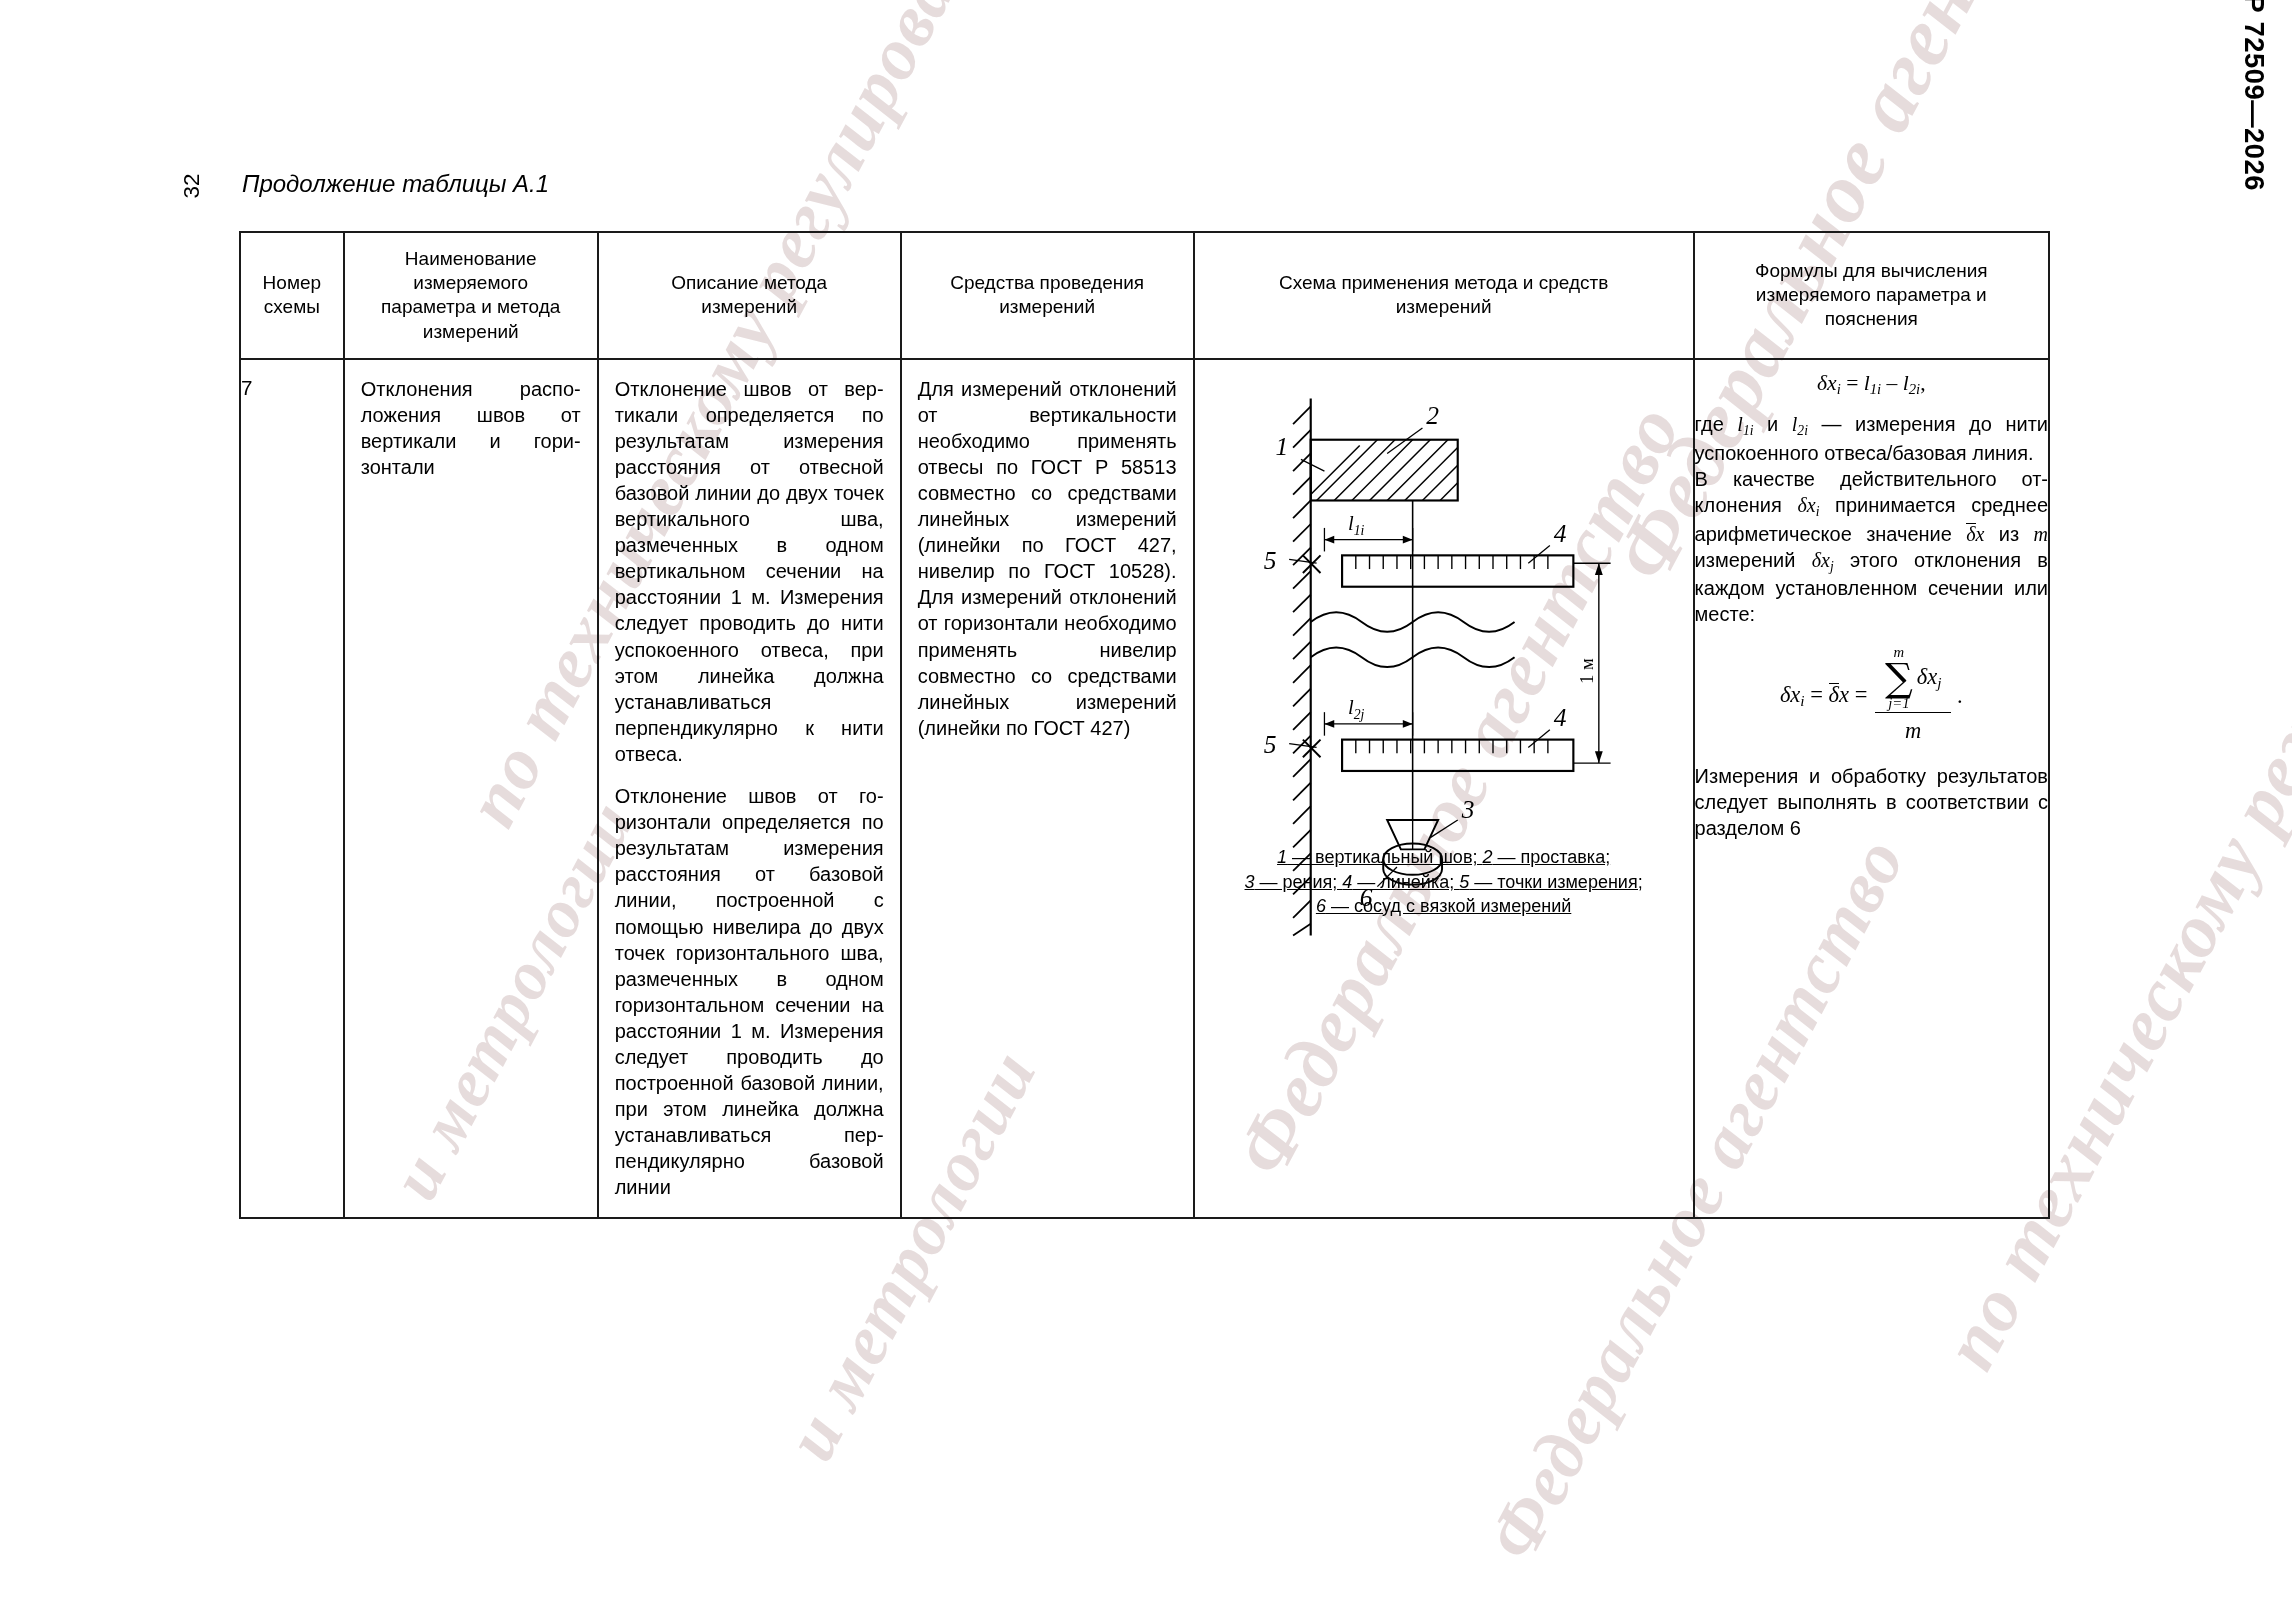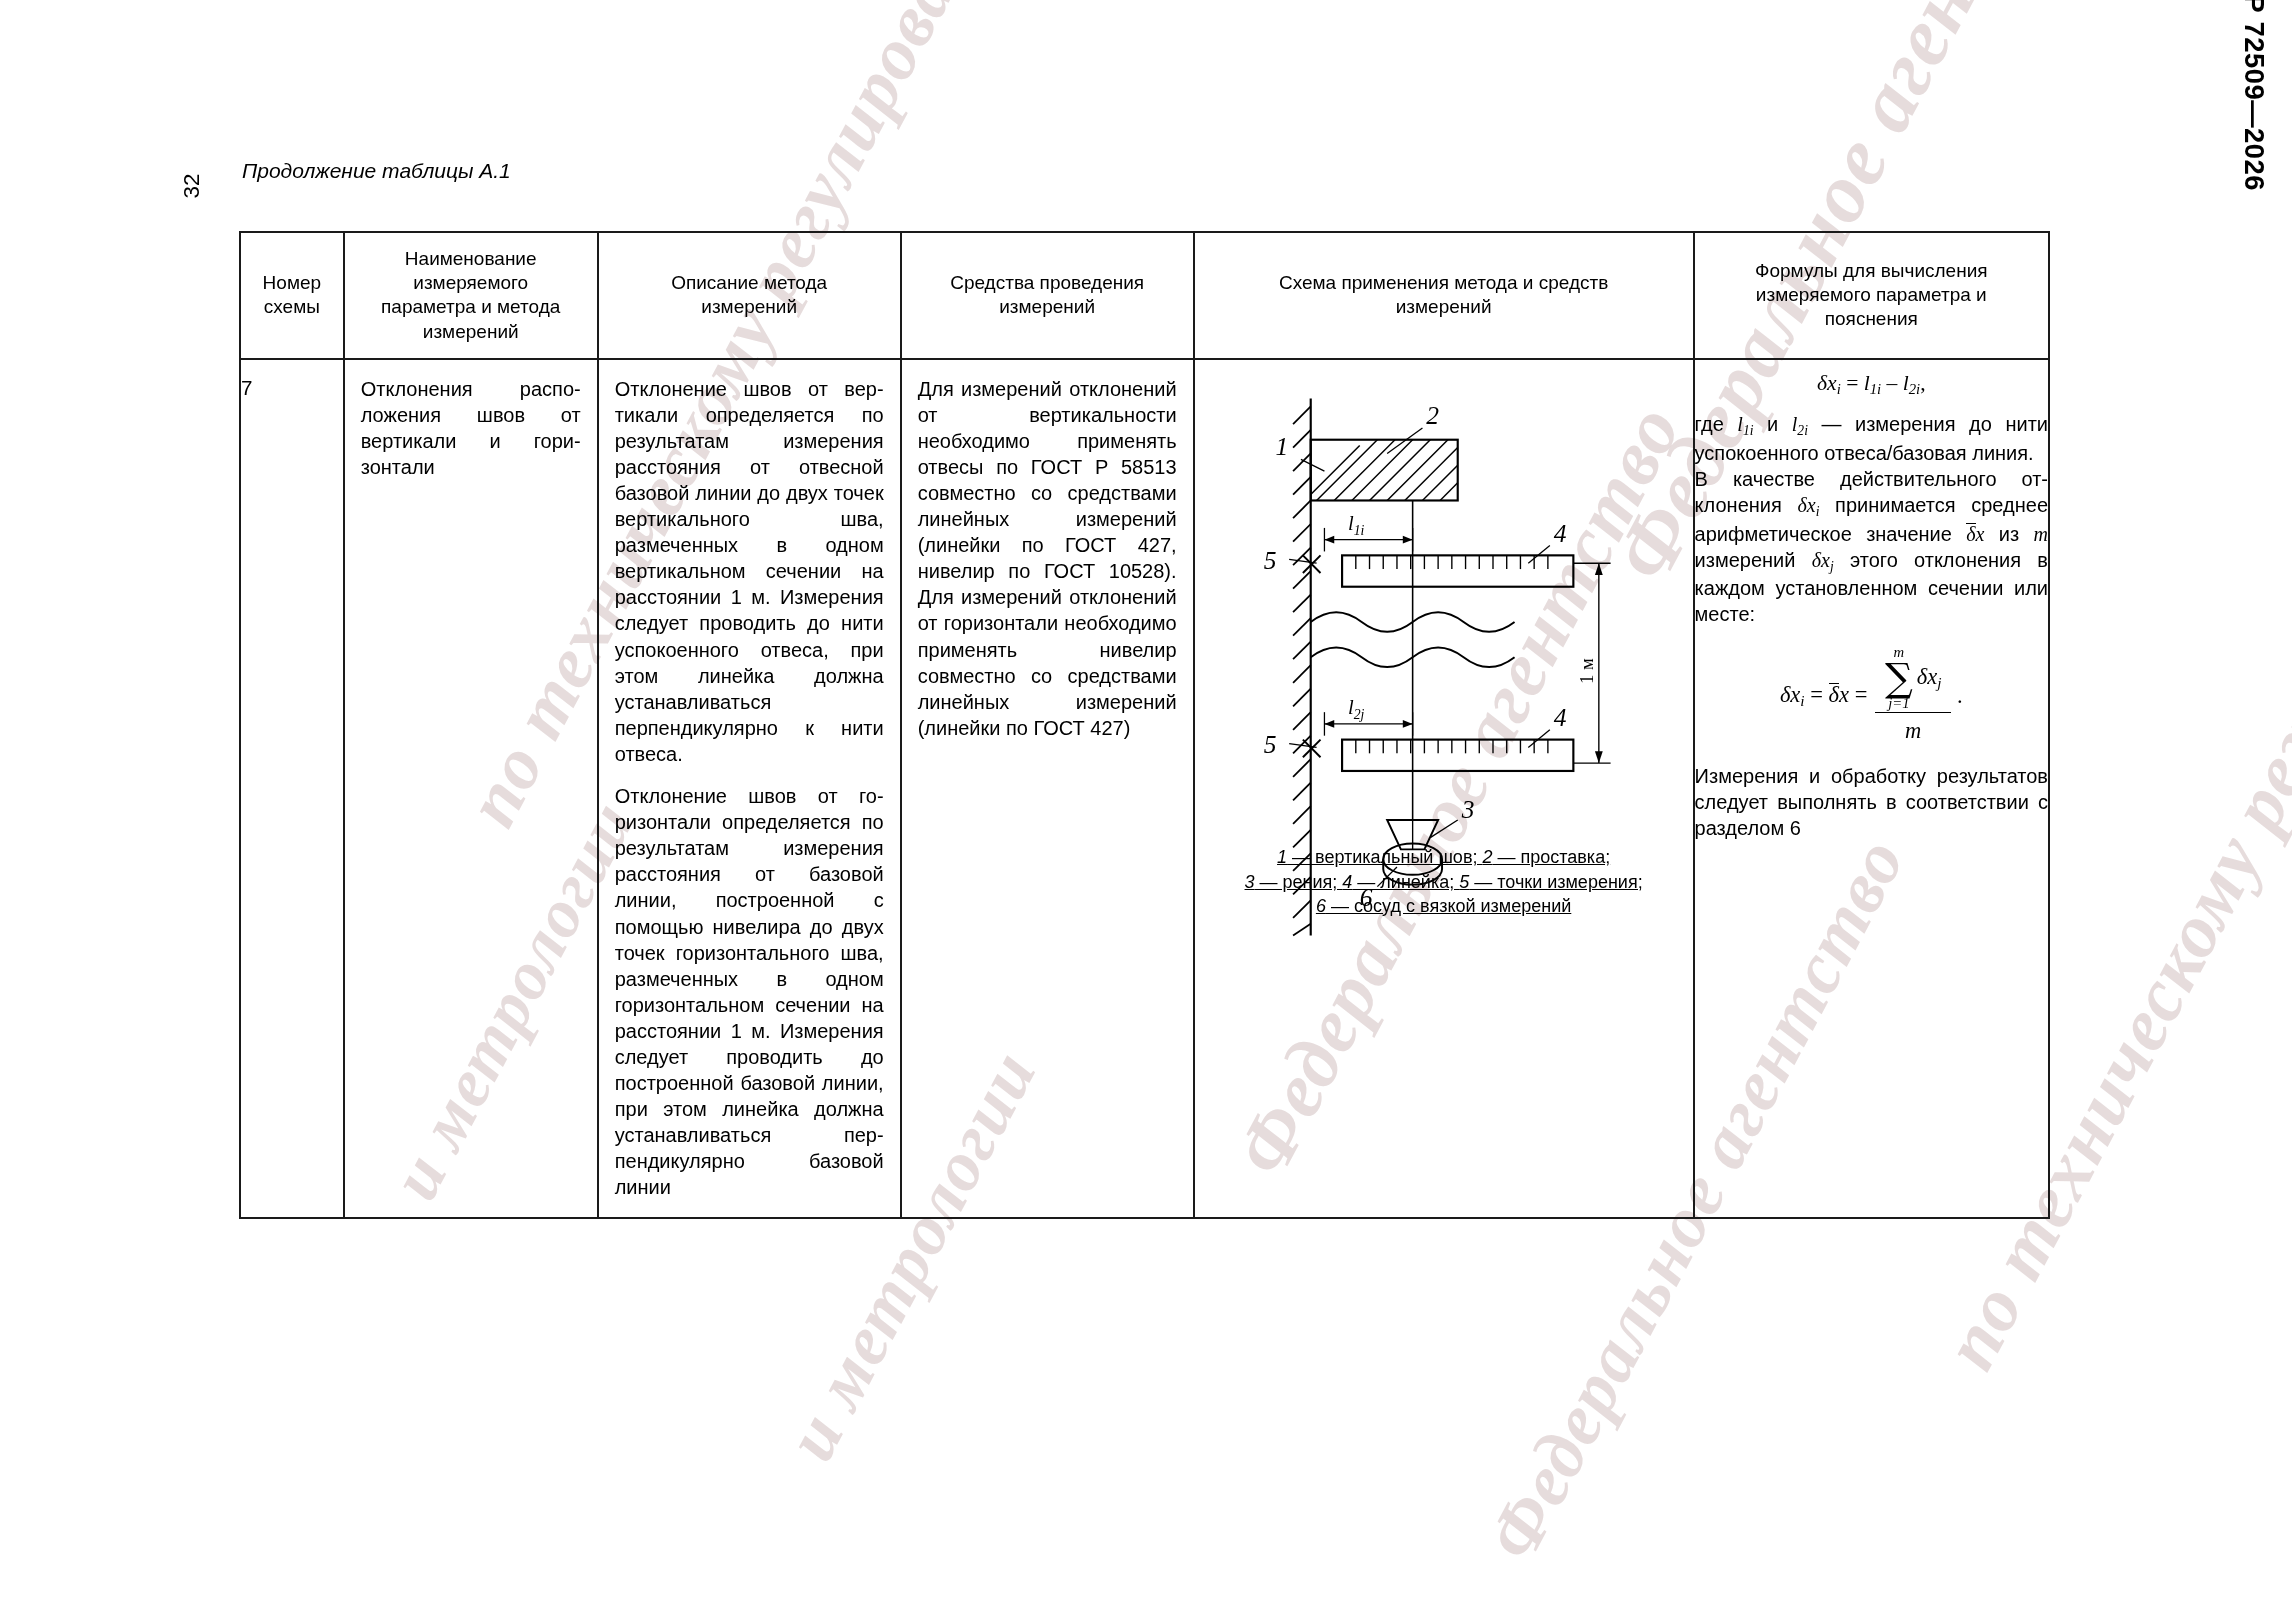--- a/index.html
+++ b/index.html
@@ -39,23 +39,23 @@
     left: 192px;
     top: 186px;
     transform: translate(-50%, -50%) rotate(-90deg);
     font-size: 22.5px;
     font-family: "Liberation Sans", sans-serif;
     z-index: 5;
   }
   .table-caption {
     position: absolute;
     left: 242px;
-    top: 171px;
+    top: 184px;
     transform: translateY(-50%);
-    font-size: 21px;
+    font-size: 24px;
     font-style: italic;
     z-index: 5;
   }
   .gost-header {
     position: absolute;
     right: 55px;
     top: 191px;
     transform-origin: 100% 0;
     transform: rotate(90deg) translate(0, -100%);
     font-size: 27.4px;

